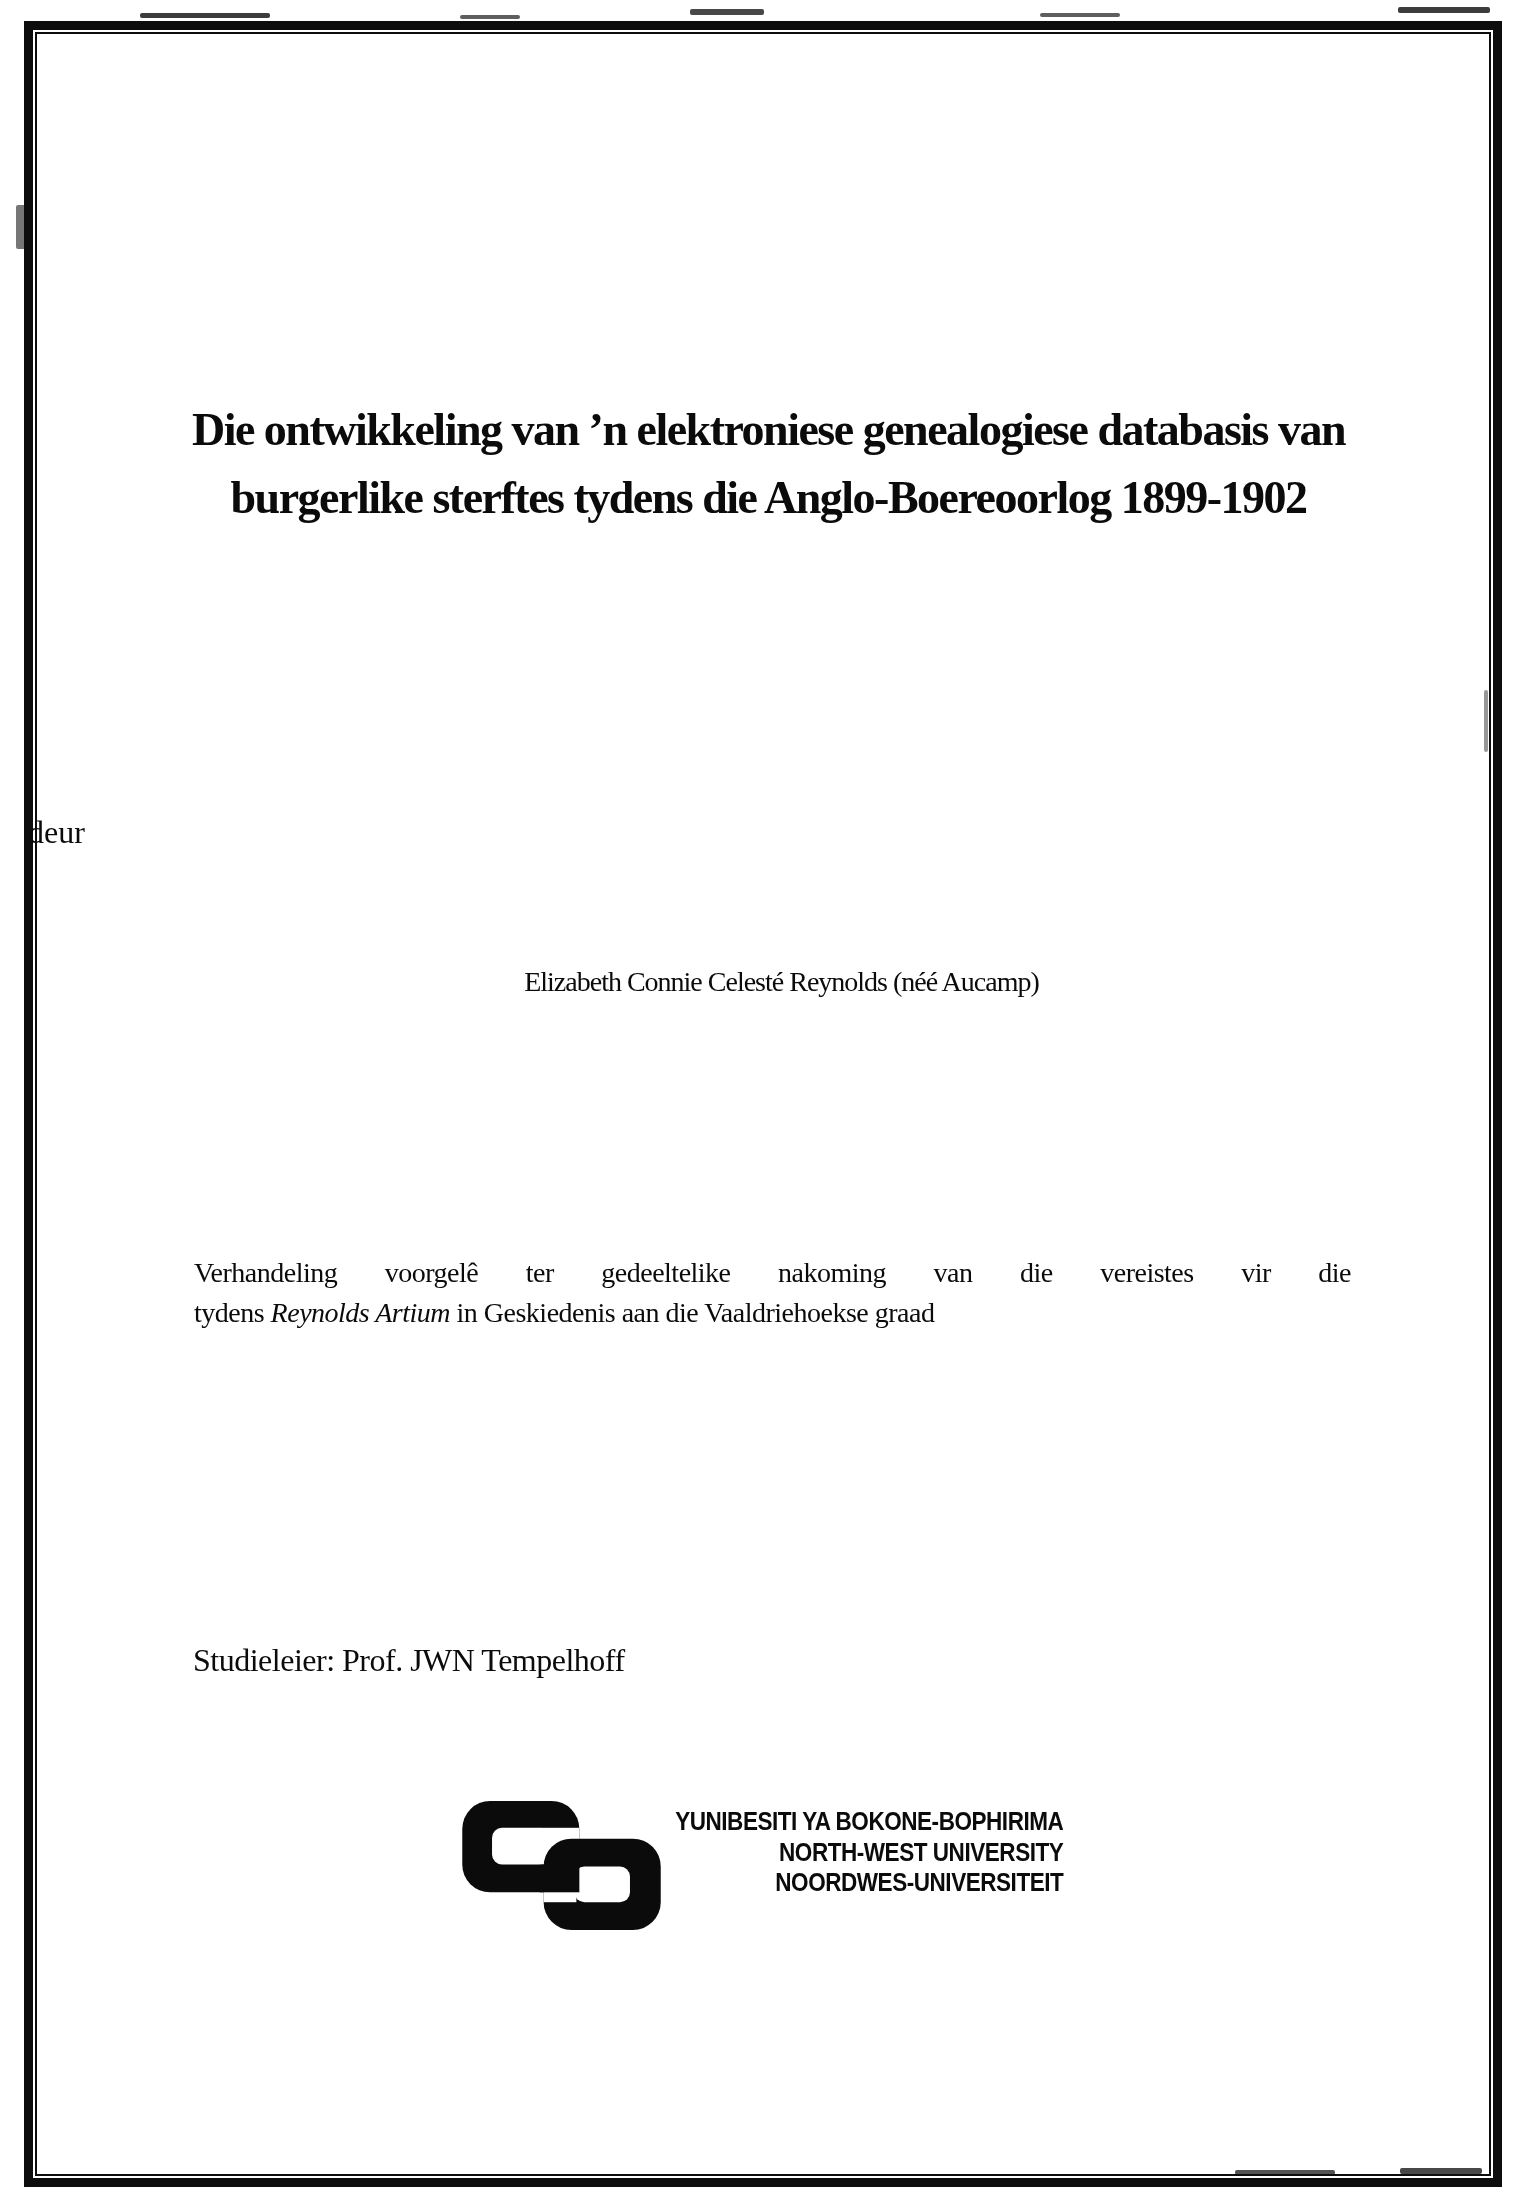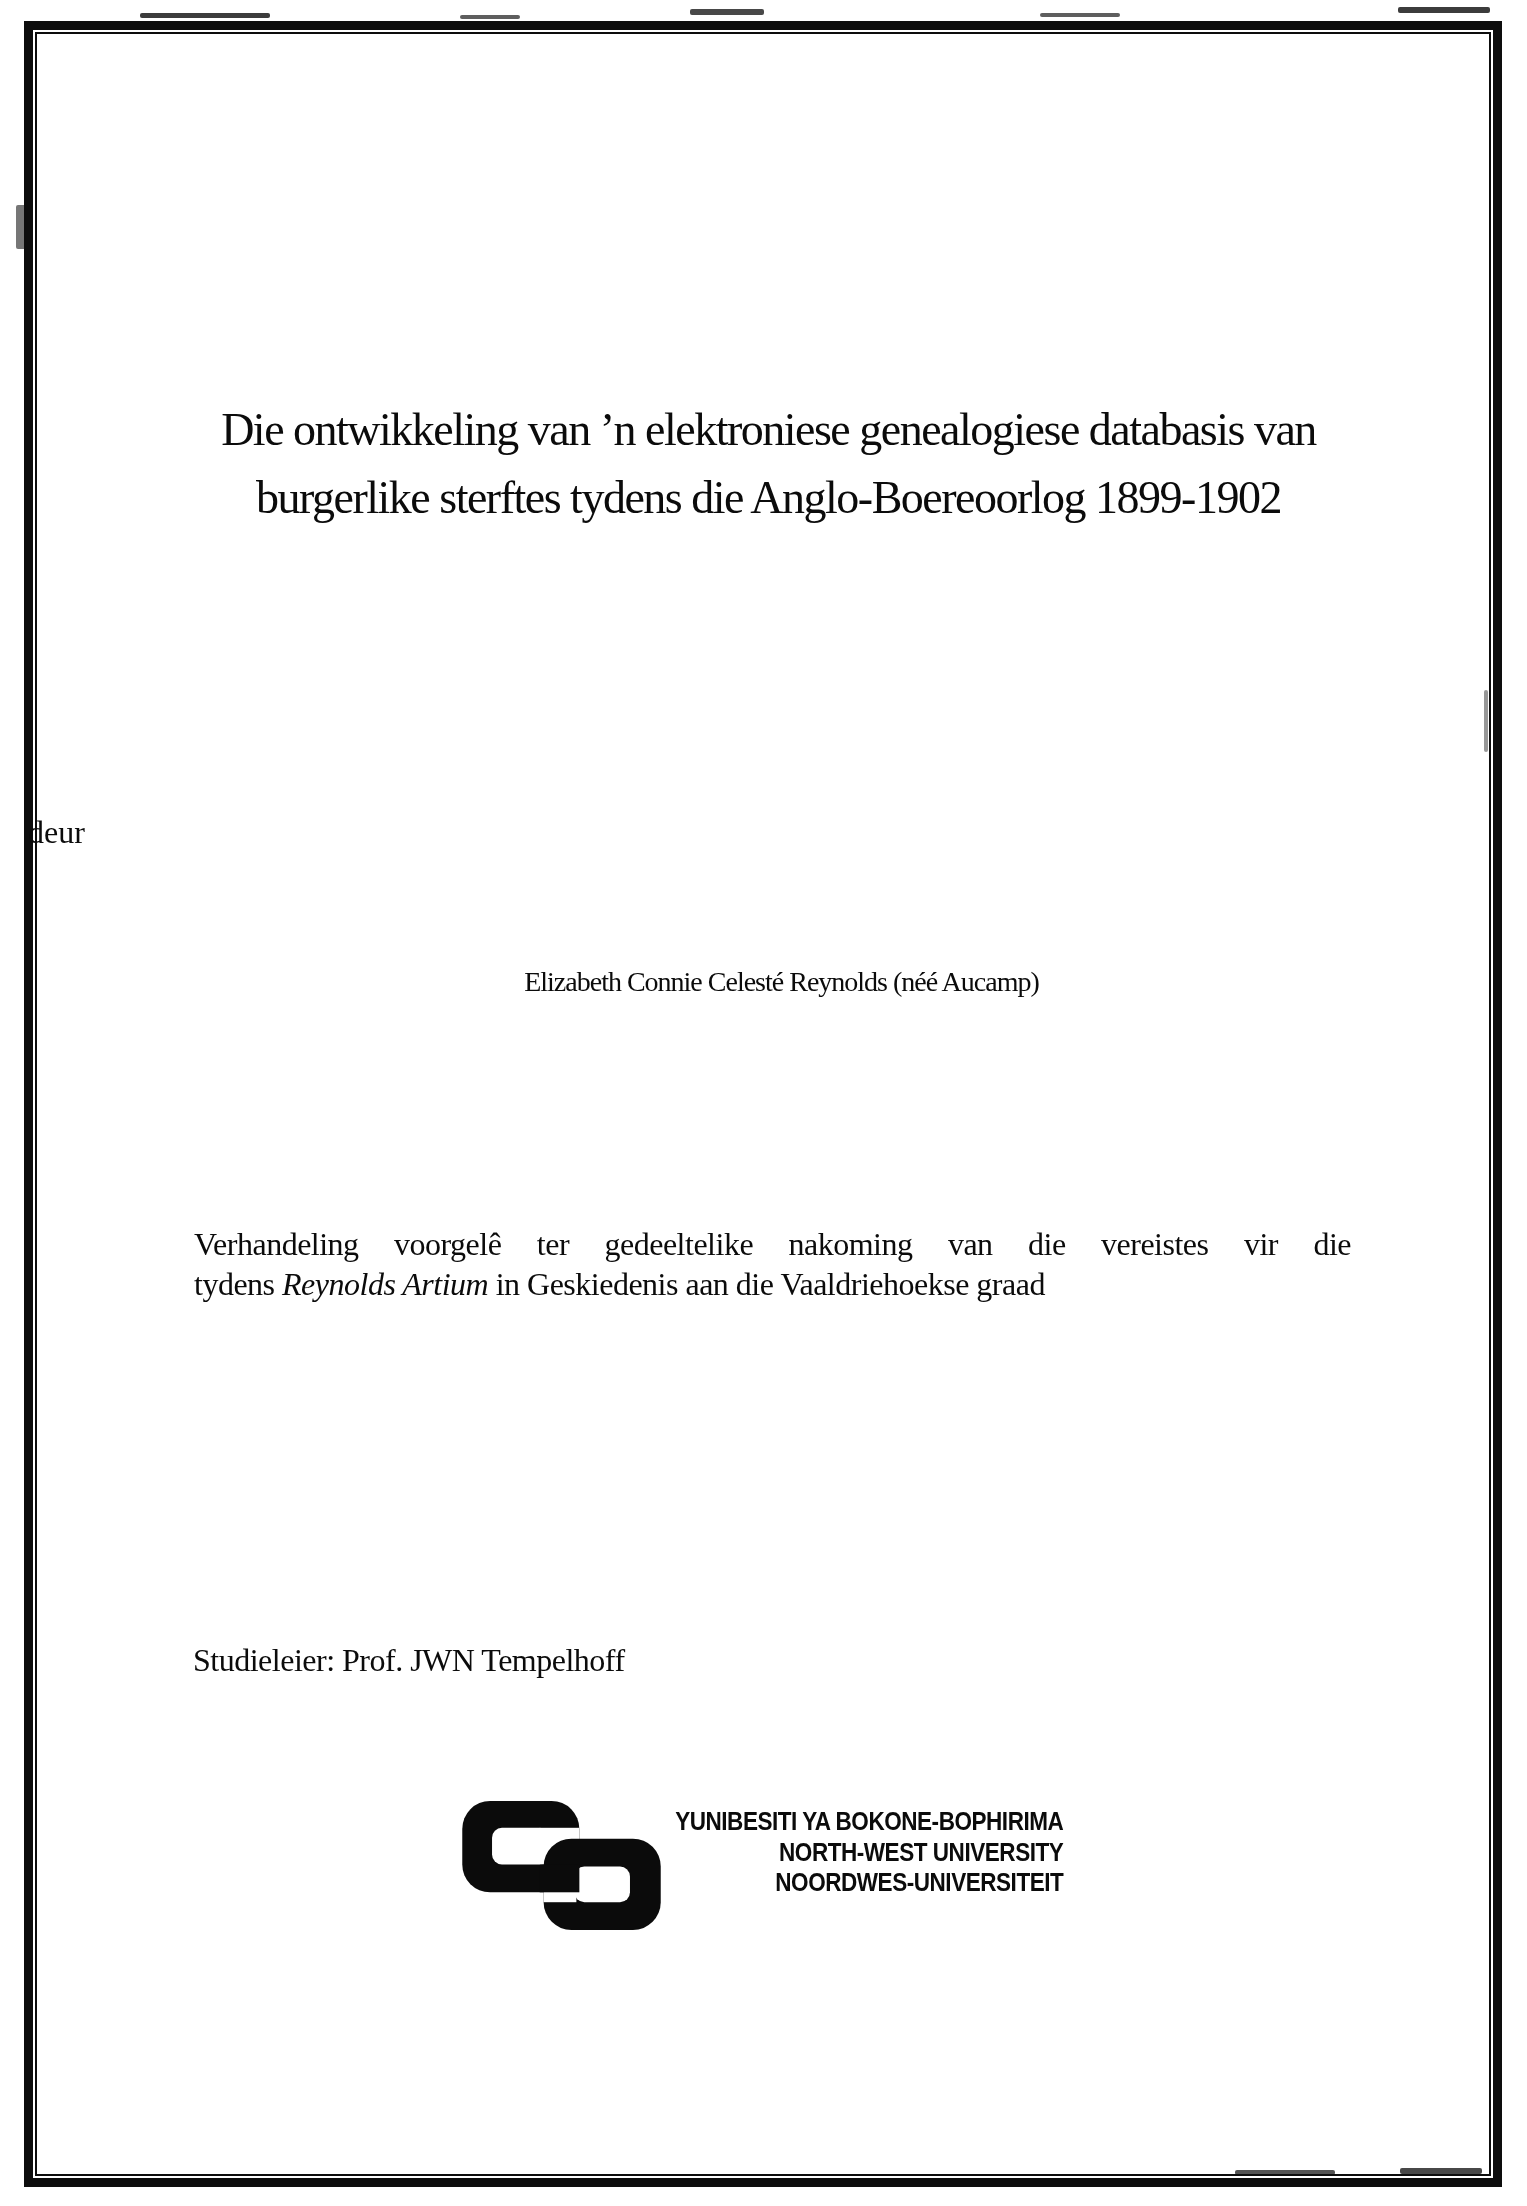--- a/index.html
+++ b/index.html
@@ -28,37 +28,37 @@
   .s4{left:1040px;top:13px;width:80px;height:4px;opacity:.7;}
   .s5{left:1398px;top:7px;width:92px;height:6px;opacity:.85;}
   .s6{left:16px;top:205px;width:10px;height:44px;opacity:.6;}
   .s7{left:1484px;top:690px;width:4px;height:62px;opacity:.45;}
   .s8{left:1235px;top:2170px;width:100px;height:5px;opacity:.75;}
   .s9{left:1400px;top:2168px;width:82px;height:6px;opacity:.8;}
   
   .title{
     position:absolute;left:0;top:396px;width:1527px;margin:0;
     padding-left:10px;box-sizing:border-box;
-    text-align:center;font-weight:normal;
+    text-align:center;font-weight:bold;
     font-size:46px;line-height:68px;letter-spacing:-1.5px;
   }
   .title span{display:block;}
   .byline{
     position:absolute;left:0;top:814px;width:1527px;
     padding-left:28px;box-sizing:border-box;
     font-size:32px;
   }
   .author{
     position:absolute;left:0;top:966px;width:1527px;
     padding-left:36px;box-sizing:border-box;
     text-align:center;font-size:28px;letter-spacing:-1px;
   }
   .statement{
-    position:absolute;left:194px;top:1224px;width:1157px;
-    font-size:32px;line-height:40px;letter-spacing:-0.5px;
+    position:absolute;left:194px;top:1253px;width:1157px;
+    font-size:28px;line-height:40px;letter-spacing:-0.5px;
   }
   .statement .justified{
     text-align:justify;text-align-last:justify;
   }
   .supervisor-block{
     position:absolute;left:193px;top:1640px;
     font-size:32px;line-height:40px;letter-spacing:-0.5px;
   }
   
   .logo-mark{position:absolute;left:462px;top:1801px;}

